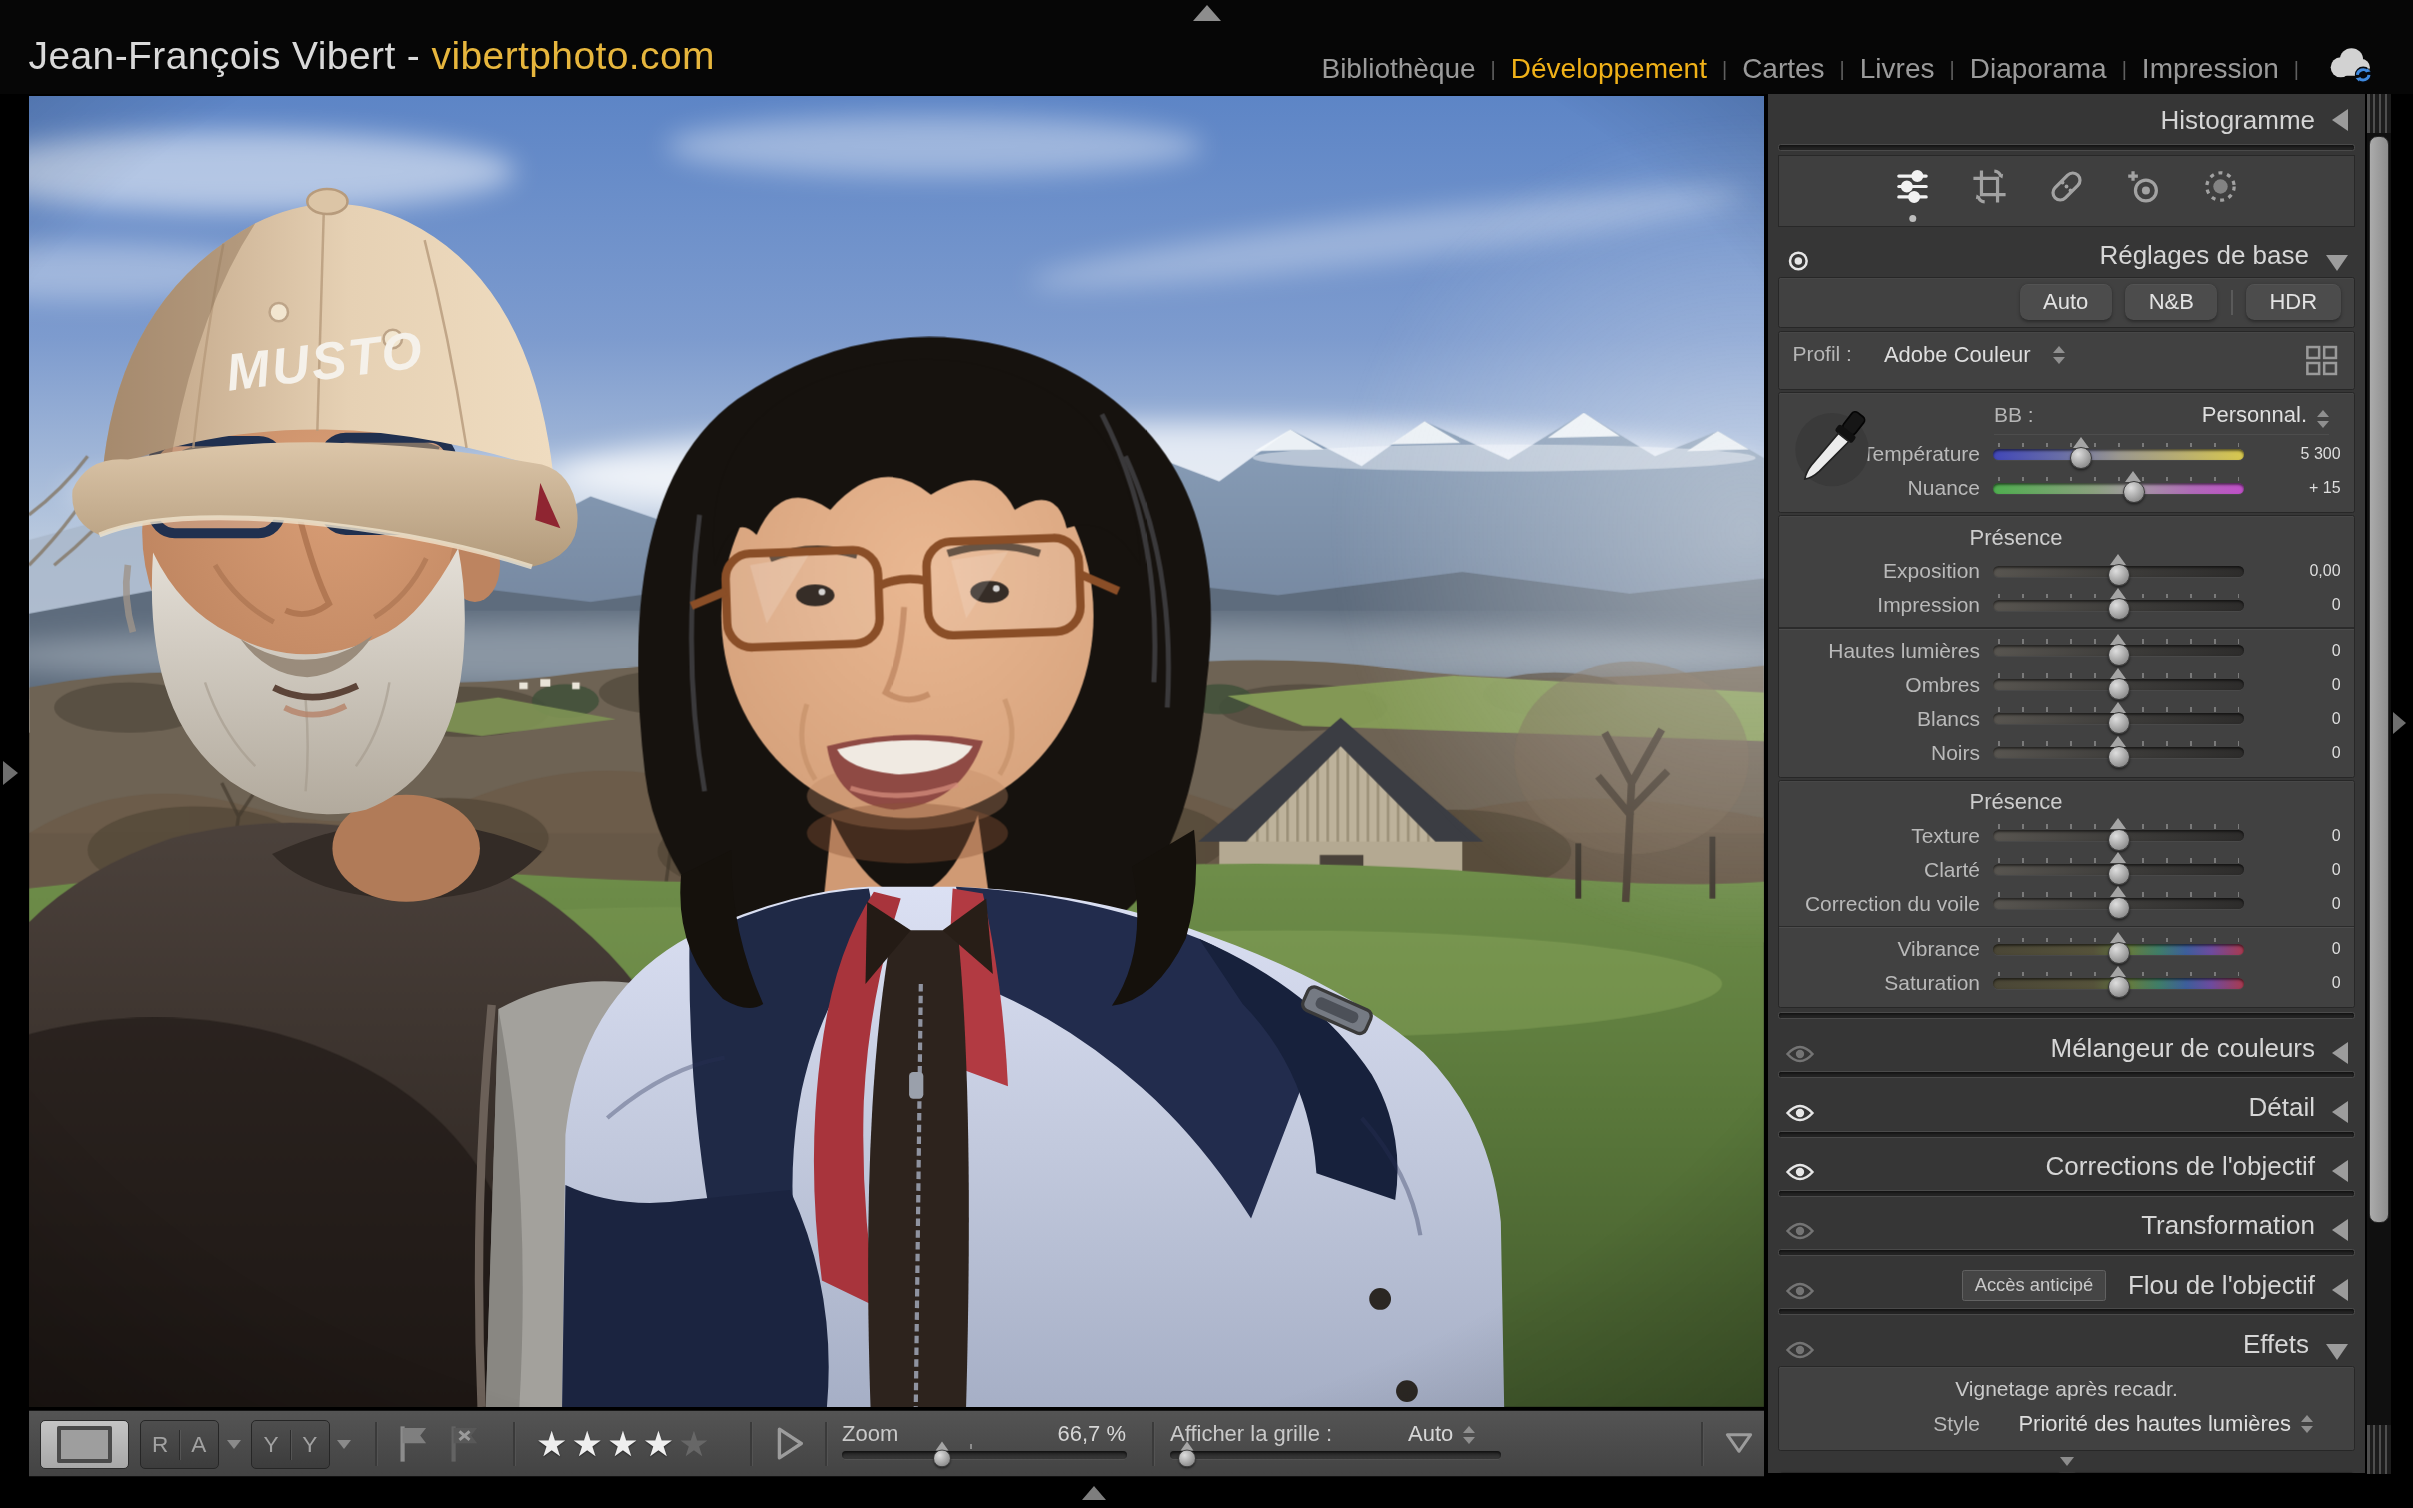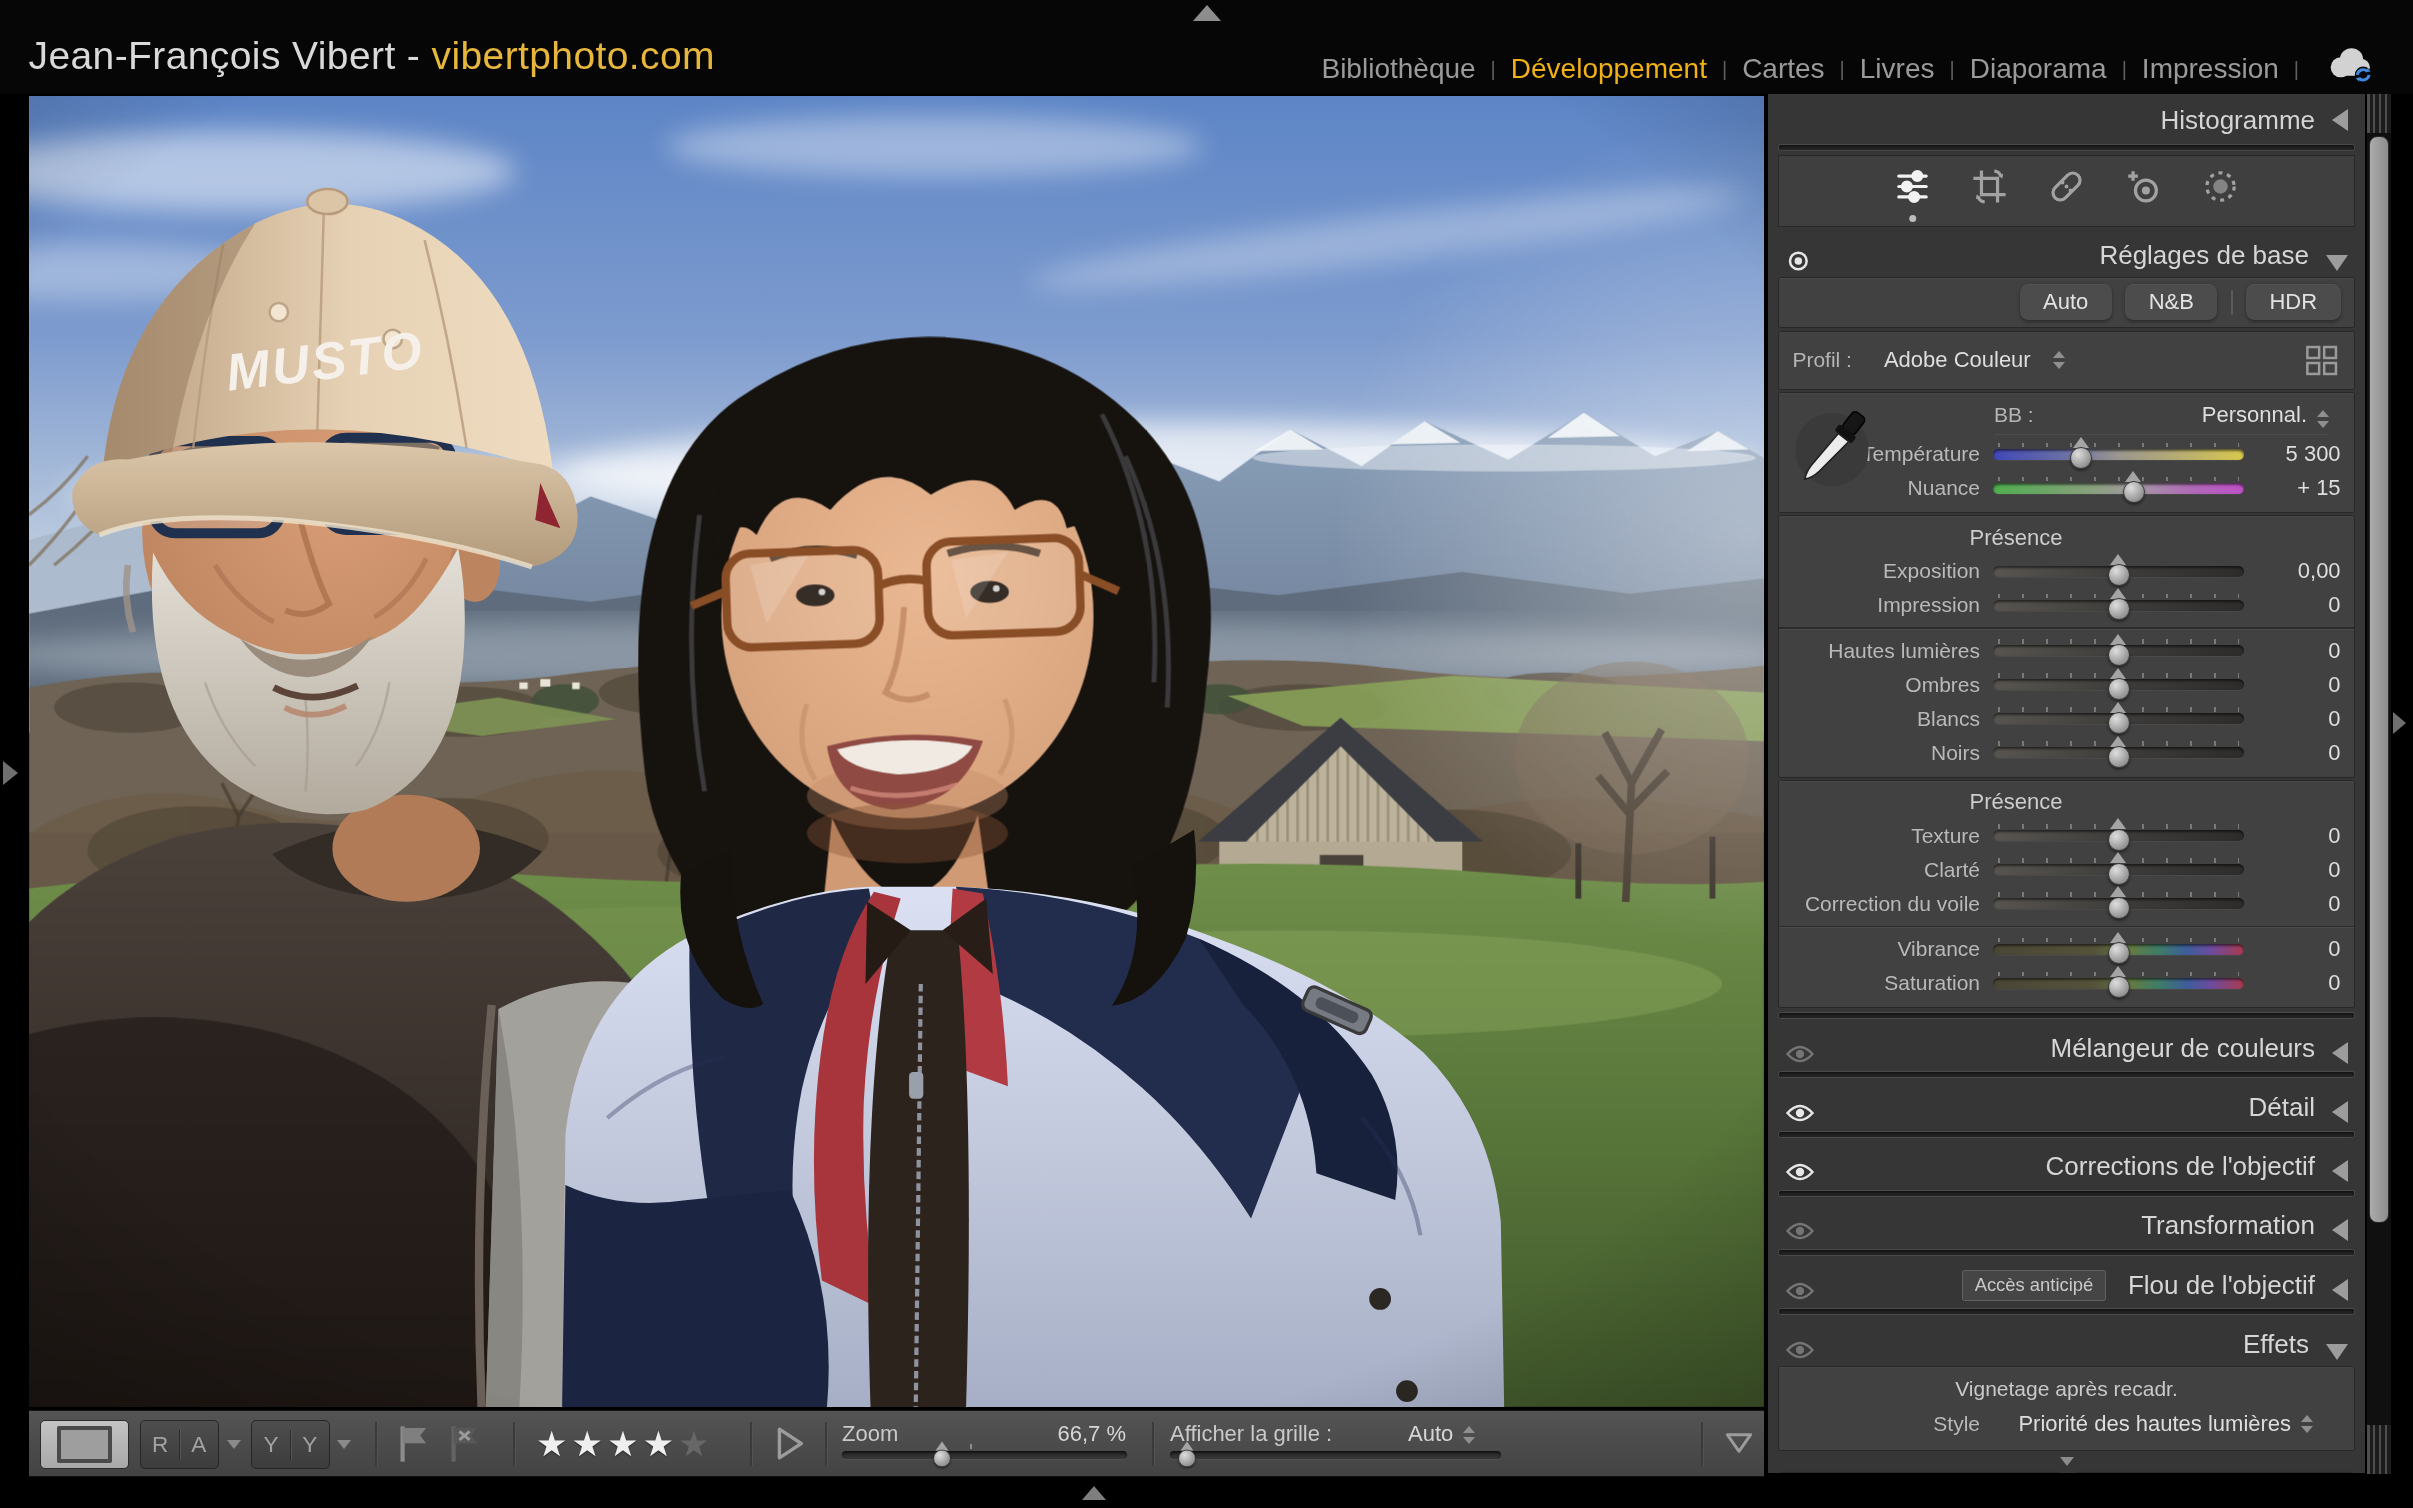--- a/index.html
+++ b/index.html
@@ -69,36 +69,36 @@
   .eye-bright{color:#e6e6e6;}
   .eye-dim{color:#747474;}
   .spacer{flex:1;}
   .sec-title{font-size:26px;color:#d6d6d6;margin-left:22px;white-space:nowrap;}
   .badge{font-size:18.4px;color:#c9c9c9;background:#454545;border:0.8px solid #616161;padding:3.4px 11.7px;border-radius:2.5px;}
   .pbox{margin:2.5px 10px;background:#414141;border:1.7px solid #272727;border-radius:2.5px;box-shadow:inset 0 0.8px 0 rgba(255,255,255,.05);}
   .row-chips{display:flex;justify-content:flex-end;align-items:center;gap:13.4px;padding:6.7px 13.4px;}
   .chip{background:#4c4c4c;border-radius:8.4px;padding:5px 23.5px;font-size:22px;color:#e2e2e2;
         box-shadow:0 1.7px 3.4px rgba(0,0,0,.35),inset 0 0.8px 0 rgba(255,255,255,.06);}
   .chip-sep{width:1.7px;height:25px;background:#5a5a5a;}
-  .row-profile{display:flex;align-items:center;padding:10px 13.4px;}
+  .row-profile{display:flex;align-items:flex-start;padding:10px 13.4px;}
   .lab{color:#b5b5b5;font-size:21px;white-space:nowrap;}
   .val{color:#dedede;font-size:22px;white-space:nowrap;}
   .profile-val{margin-left:32px;display:flex;align-items:center;gap:12px;}
   .gridicon{margin-left:auto;width:37px;height:37px;}
   .wbbox{position:relative;padding:5px 0 6.7px;}
   .dropperwrap{position:absolute;left:13.4px;top:10px;width:80px;height:101px;}
   .wbrow{display:flex;align-items:center;height:34px;padding-left:215px;padding-right:25px;}
   .hairline{height:1.7px;background:#5a5a5a;opacity:.5;margin:1.7px 25px 1.7px 215px;}
   .srow{display:flex;align-items:center;height:34px;padding-right:13.4px;}
   .slbl{width:201px;text-align:right;padding-right:13.4px;font-size:21px;color:#b9b9b9;white-space:nowrap;flex:none;}
   .strack{position:relative;width:251px;height:11px;border-radius:5.9px;flex:none;
           box-shadow:inset 0 1.7px 2.5px rgba(0,0,0,.6),0 0.8px 0 rgba(255,255,255,.06);}
   .ticks{position:absolute;left:5px;right:5px;top:-5.9px;height:4.2px;
          background:repeating-linear-gradient(90deg,#7a7a7a 0 1.7px,transparent 1.7px 24px);}
-  .sval{flex:1;text-align:right;font-size:22px;color:#dedede;white-space:nowrap;}
+  .sval{flex:1;text-align:right;font-size:16px;color:#dedede;white-space:nowrap;}
   .t-plain{background:linear-gradient(90deg,#585550,#3c3b39 55%,#2d2c2b);}
   .t-temp{background:linear-gradient(90deg,#4147b8,#6a6fa6 28%,#9a978f 50%,#b7ad72 74%,#d8c84e);}
   .t-tint{background:linear-gradient(90deg,#4fae4f,#8aa07e 40%,#a39aa2 56%,#b069b8 80%,#c050c8);}
   .t-vib{background:linear-gradient(90deg,#4a4636,#55523a 40%,#637b41 55%,#3f7d68 66%,#3d5e9b 77%,#6d4b9e 87%,#aa3a4e);}
   .btitle{text-align:center;font-size:22px;color:#cccccc;padding:6.7px 101px 3.4px 0;}
   .inline-sep{height:1.7px;margin:5px 0;background:#2b2b2b;box-shadow:0 0.8px 0 rgba(255,255,255,.08);}
   .tonebox,.presbox{padding:1.7px 0 6.7px;}
   .fxbox{padding:5px 0 8.4px;}
   .fx-title{text-align:center;font-size:21px;color:#c9c9c9;padding:5px 0 6.7px;}
   .fx-style{display:flex;align-items:center;height:34px;padding-right:34px;}

